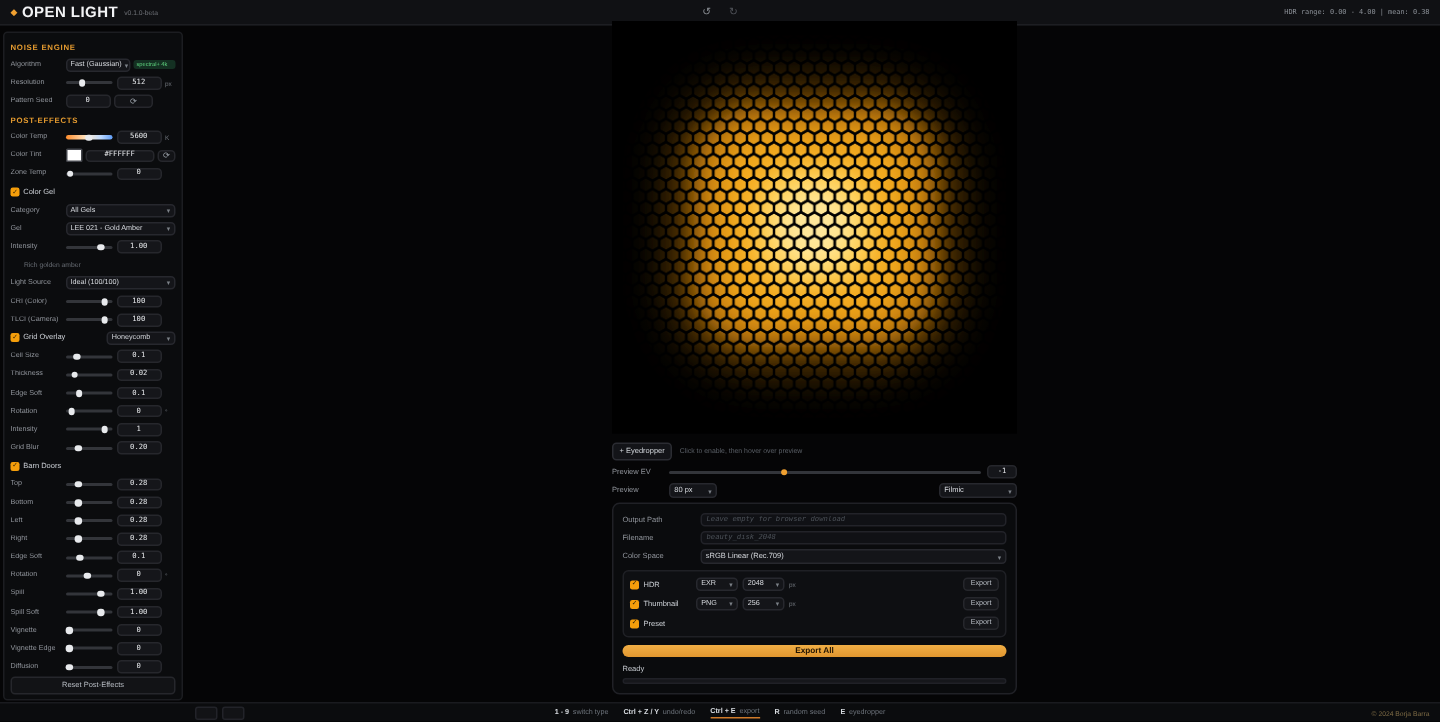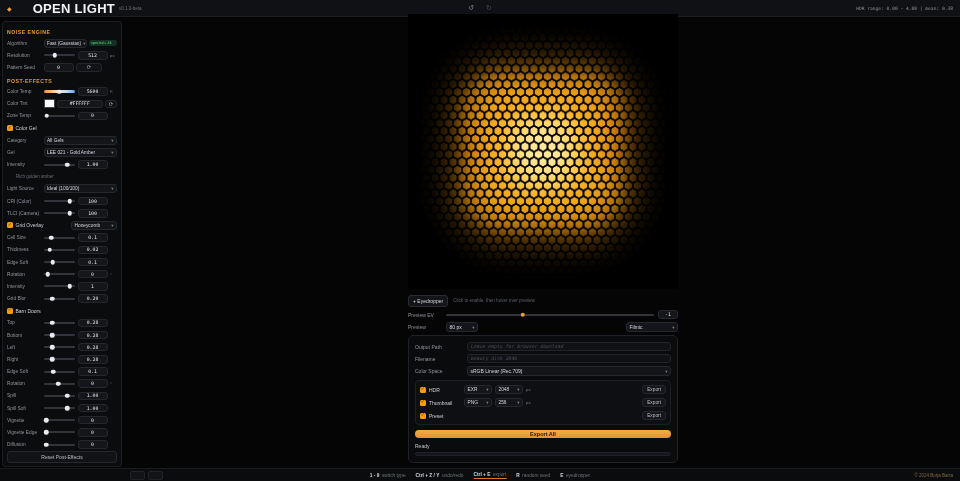--- a/index.html
+++ b/index.html
@@ -1,20 +1,20 @@
 <!DOCTYPE html>
 <html><head>
 <meta charset="utf-8">
 <style>
   html,body{margin:0;padding:0;width:960px;height:481px;background:#050506;overflow:hidden;position:relative;font-family:"Liberation Sans",sans-serif;-webkit-font-smoothing:antialiased}
 
   
   .header{position:absolute;top:0;left:0;right:0;height:17px;background:#101114;border-bottom:1px solid #1d1e22;display:flex;align-items:center;padding:0 7px;box-sizing:border-box}
   .logo{color:#f0a030;font-size:6px}
-  .title{font-size:13px;font-weight:bold;color:#f2f3f5;letter-spacing:.3px;margin-left:21px}
+  .title{font-size:10px;font-weight:bold;color:#f2f3f5;letter-spacing:.3px;margin-left:3px}
   .version{font-size:4.5px;color:#6e7177;margin-left:4px}
   .h-center{position:absolute;left:50%;transform:translateX(-50%);display:flex;gap:12px;align-items:center}
   .hicon{font-size:7px;color:#85898f;cursor:pointer}
   .hicon.dim{color:#4e5157}
   .readout{margin-left:auto;font-family:"DejaVu Sans Mono",monospace;font-size:4.6px;color:#8b9097}
 
   
   .sidebar{position:absolute;top:21px;left:2px;width:120px;bottom:14px;background:#0b0c0e;border:1px solid #1c1d21;border-radius:3px;padding:3px 4px;box-sizing:border-box;display:flex;flex-direction:column}
   .sec-title{font-size:5.2px;font-weight:bold;color:#e2992f;letter-spacing:.5px;height:10px;display:flex;align-items:flex-end;margin-bottom:2px;flex-shrink:0}
   .row{flex:1;min-height:0;display:flex;align-items:center;gap:2.5px}

